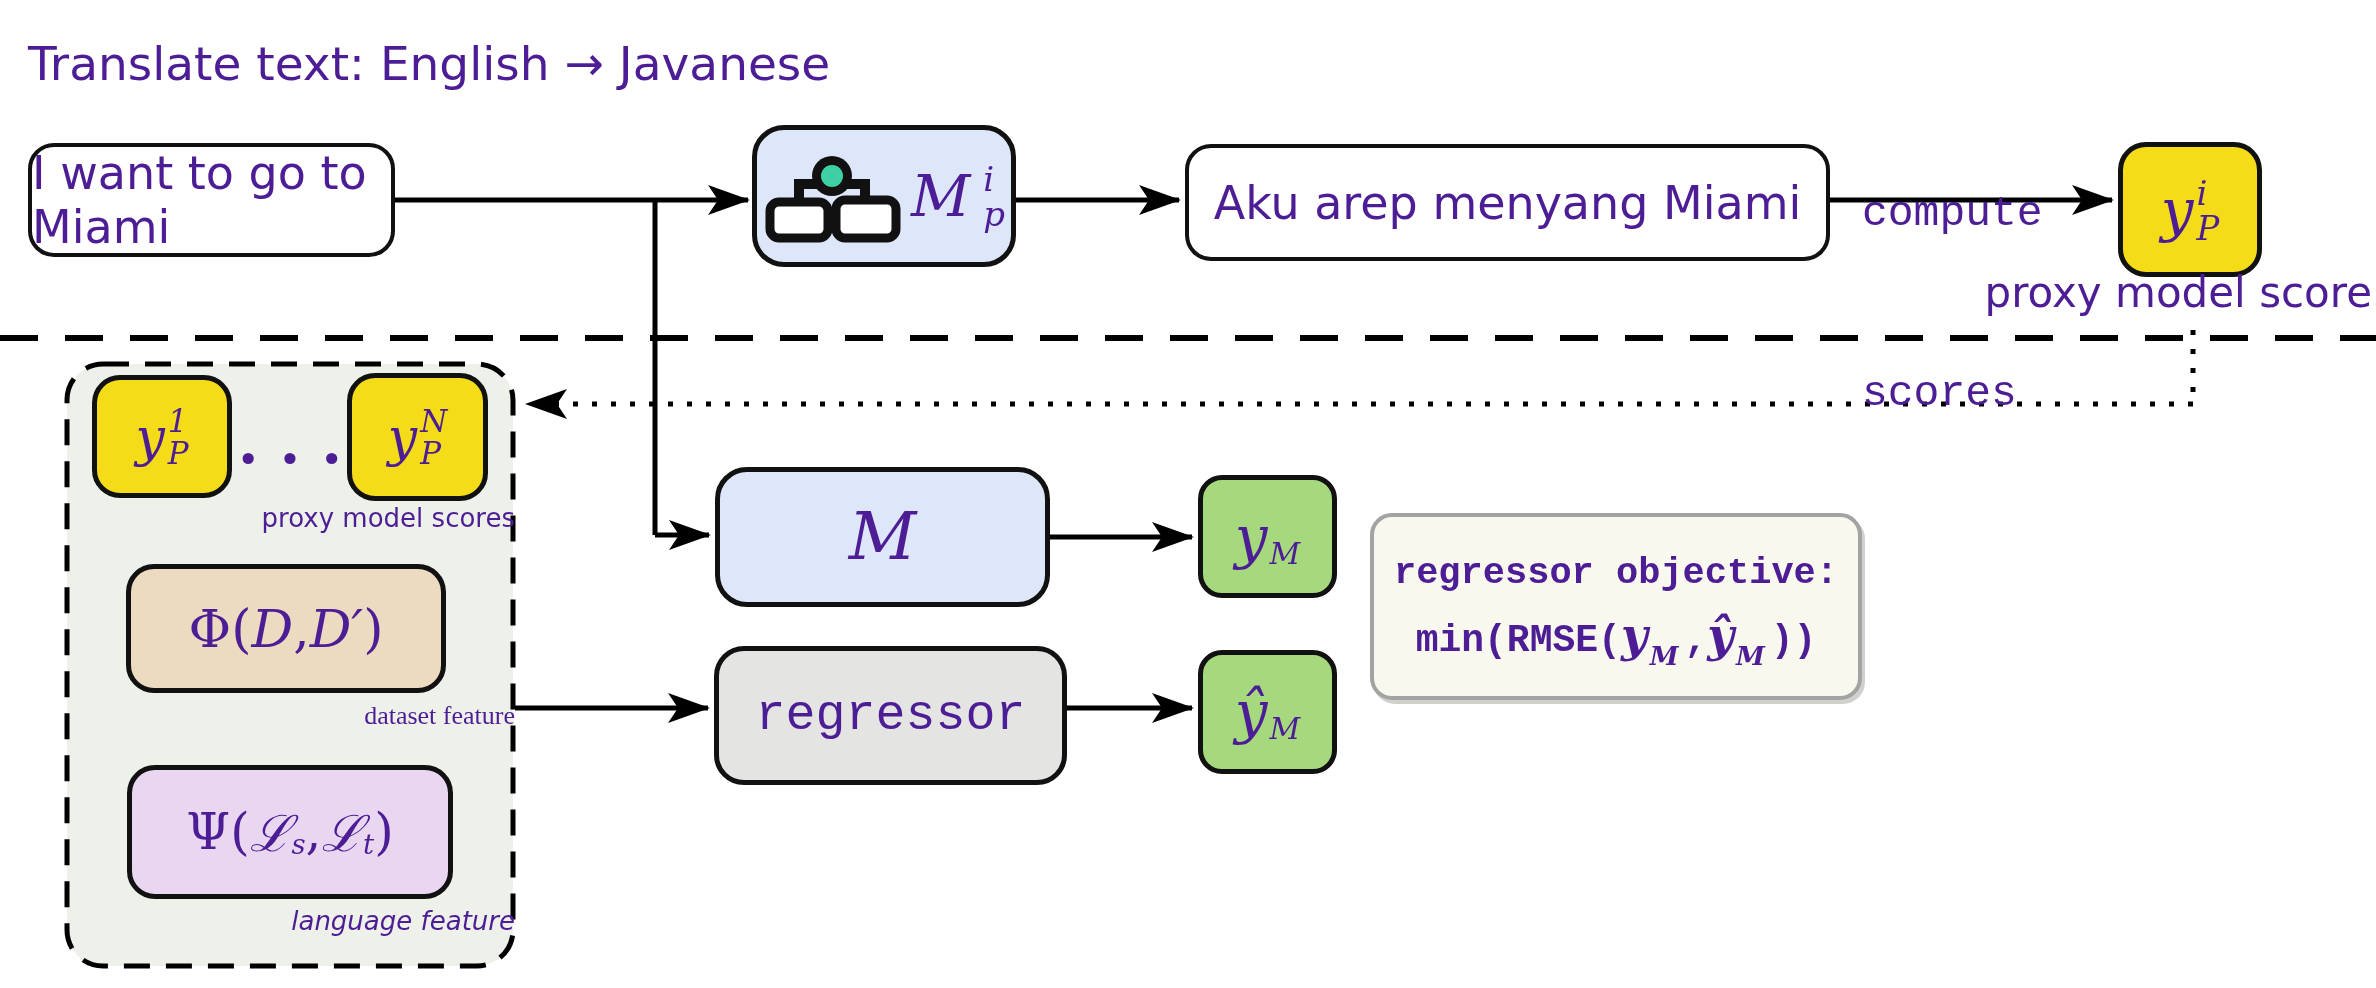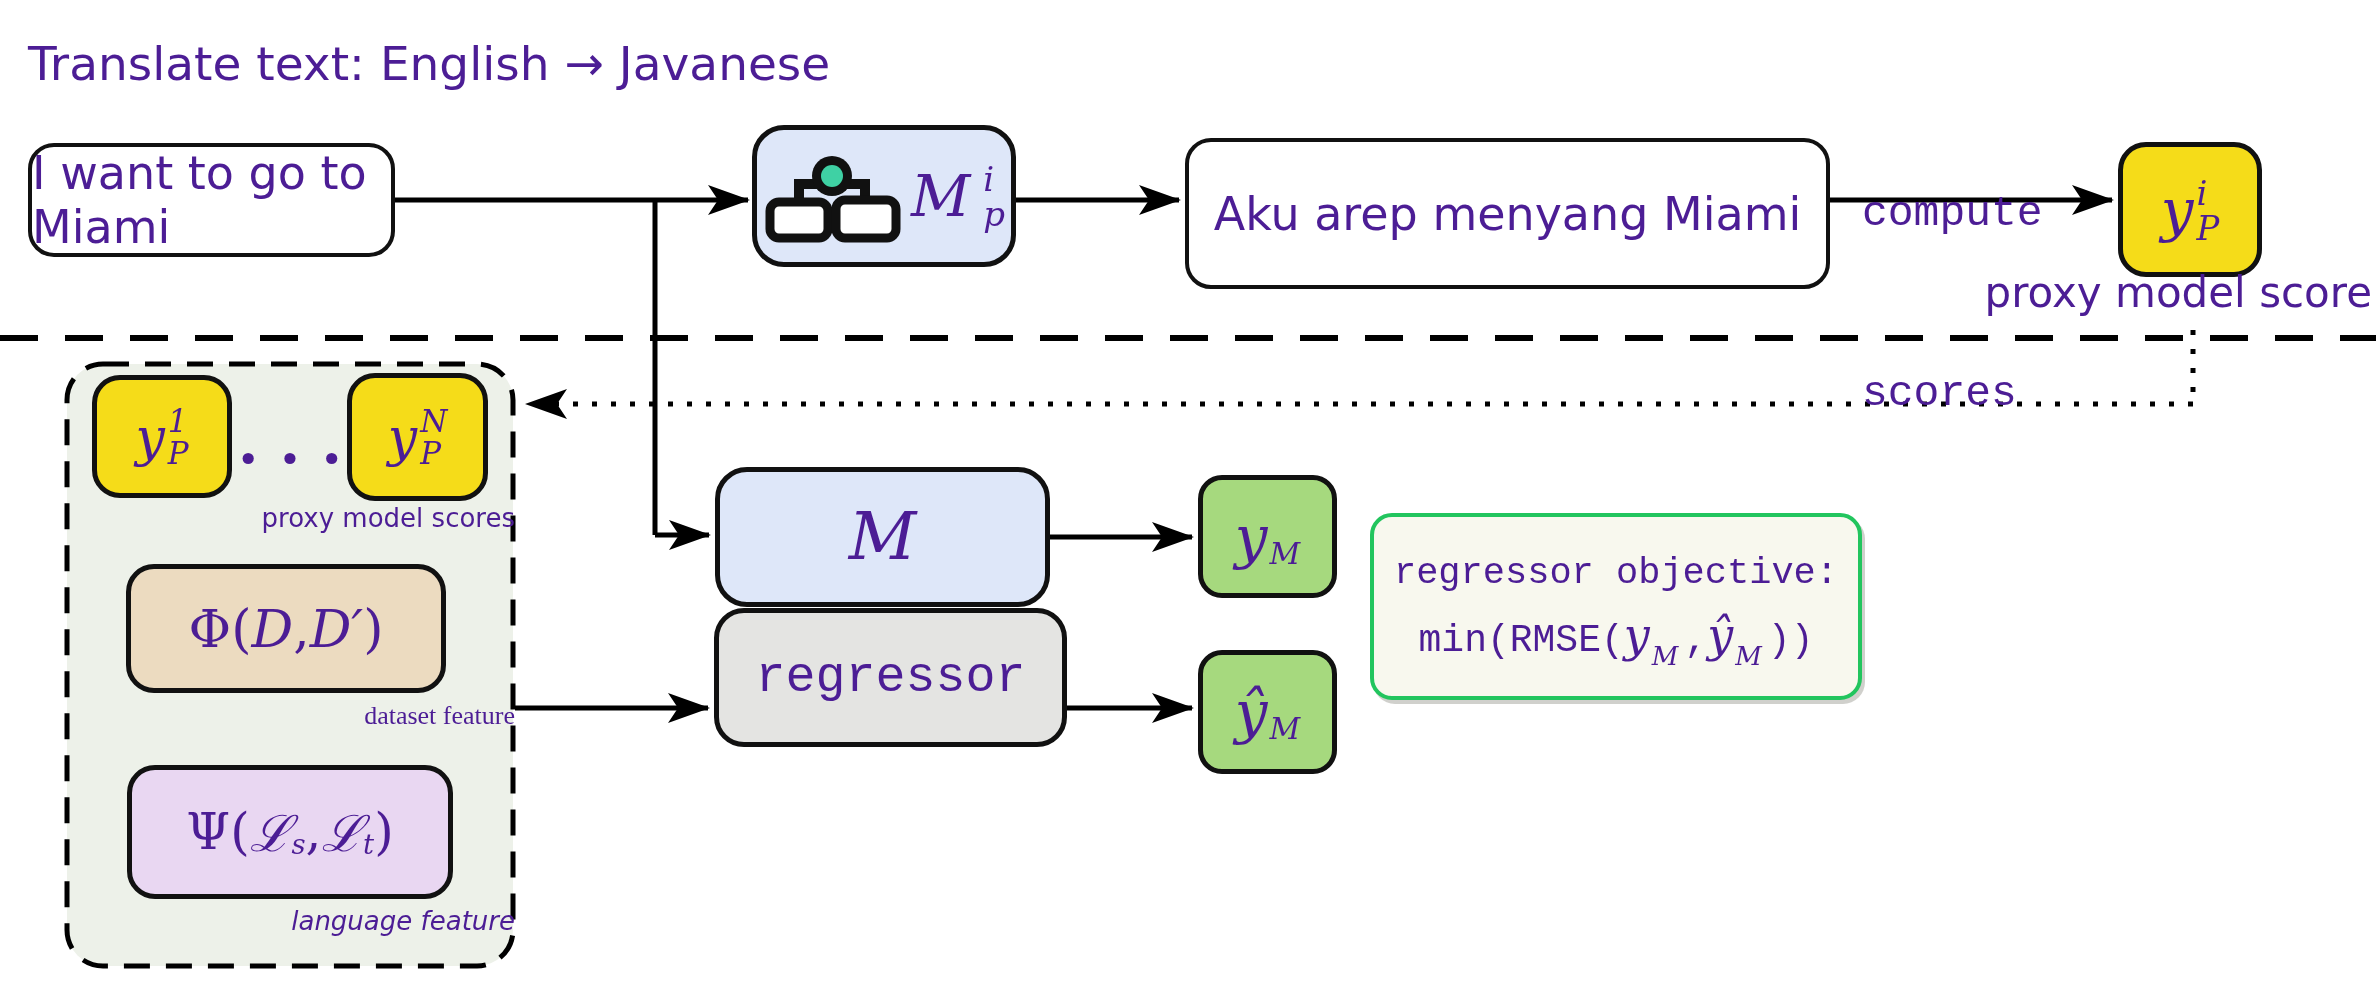--- a/index.html
+++ b/index.html
@@ -14,23 +14,23 @@
     box-sizing:border-box;background:#fff;border:4px solid #111;border-radius:26px;
   }
   .box.white{background:#ffffff;align-items:center;}
   .box.blue{background:var(--blue);border-width:5px;border-radius:32px;}
   .box.yellow{background:var(--yellow);border-width:5px;border-radius:28px;}
   .box.green{background:var(--green);border-width:5px;border-radius:24px;}
   .box.gray{background:var(--gray);border-width:5px;border-radius:30px;}
   .box.tan{background:var(--tan);border-width:5px;border-radius:28px;}
   .box.purple{background:var(--purple);border-width:5px;border-radius:28px;}
   .box.cream{
-    background:var(--cream);border:4px solid #22c55e;border-radius:22px;
+    background:var(--cream);border:4px solid #a3a3a3;border-radius:22px;
     box-shadow:3px 4px 0 rgba(120,120,110,0.35);
-    flex-direction:column;gap:14px;
+    flex-direction:column;gap:14px;font-weight:bold;
   }
   .heading{font-size:47px;letter-spacing:0px;}
   .sent{font-size:46px;}
   .mono{font-family:"Liberation Mono",monospace;}
   .serifmath{font-family:"DejaVu Serif",serif;}
   .it{font-style:italic;}
   .mathbase{font-family:"DejaVu Serif",serif;font-style:italic;line-height:1;}
   .stack{
     display:inline-flex;flex-direction:column;align-items:flex-start;
     font-family:"DejaVu Serif",serif;font-style:italic;line-height:1.02;
@@ -93,21 +93,21 @@
       <circle cx="69" cy="28" r="20" fill="#111"></circle>
       <circle cx="69" cy="28" r="11" fill="var(--teal)"></circle>
     </svg>
     <span class="mathbase" style="font-size:58px;">M</span>
     <span class="stack" style="font-size:34px;">
       <span>i</span>
       <span>p</span>
     </span>
   </div>
 
-  <div class="box white" style="left:1185px;top:138px;width:645px;height:151px;">
+  <div class="box white" style="left:1185px;top:144px;width:645px;height:117px;">
     <span class="sent">Aku arep menyang Miami</span>
   </div>
 
   <div class="edge-label mono" style="left:1862px;top:64px;">
     <div>compute</div>
     <div>scores</div>
   </div>
 
   <div class="box yellow" style="left:2118px;top:142px;width:144px;height:135px;">
     <span class="mathbase" style="font-size:58px;">y</span>
@@ -173,21 +173,21 @@
 
   <div class="box blue" style="left:715px;top:467px;width:335px;height:140px;">
     <span class="mathbase" style="font-size:66px;">M</span>
   </div>
 
   <div class="box green" style="left:1198px;top:475px;width:139px;height:123px;">
     <span class="mathbase" style="font-size:58px;">y</span>
       <span class="ysub subline" style="font-size:30px;">M</span>
   </div>
 
-  <div class="box gray mono" style="left:714px;top:608px;width:353px;height:139px;font-size:50px;">
+  <div class="box gray mono" style="left:714px;top:646px;width:353px;height:139px;font-size:50px;">
     <span>regressor</span>
   </div>
 
   <div class="box green" style="left:1198px;top:650px;width:139px;height:124px;">
     <span class="mathbase" style="font-size:58px;">ŷ</span>
       <span class="ysub subline" style="font-size:30px;">M</span>
   </div>
 
   <div class="box cream" style="left:1370px;top:513px;width:492px;height:187px;">
     <div class="mono objline1">regressor objective:</div>

